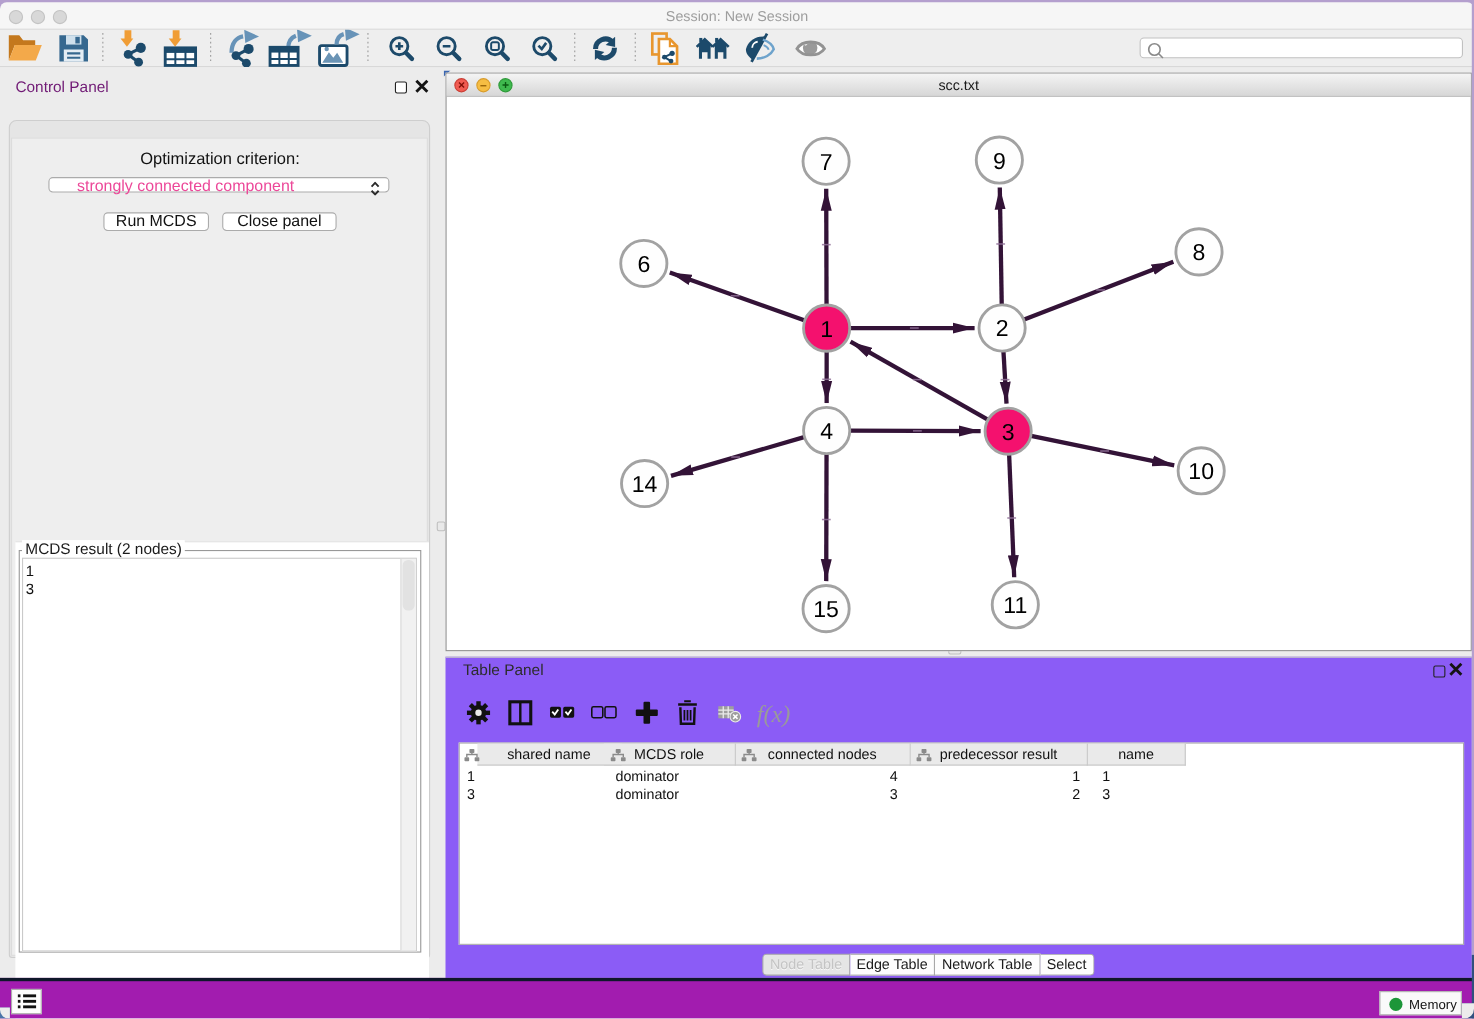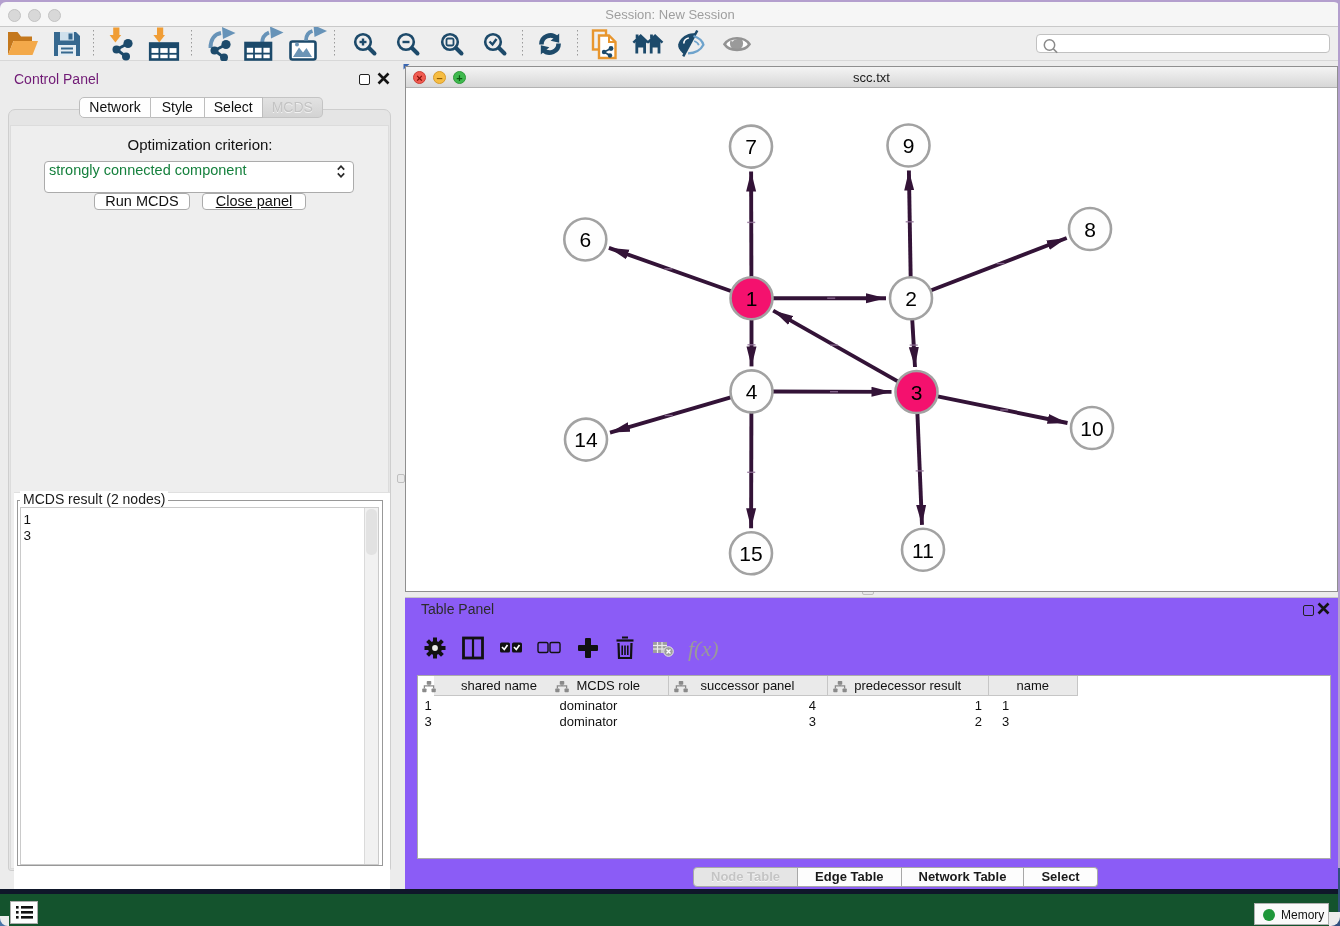--- a/index.html
+++ b/index.html
@@ -27,21 +27,21 @@
 #cpanel { left:0; top:61px; width:391px; height:828px; background:#ececec; }
 #cptitle { left:14px; top:10px; font-size:14px; color:#701a75; }
 #cpsq { left:359px; top:13px; width:11px; height:11px; border:1.6px solid #222; border-radius:2px; background:#fff; }
 #tabpanel { left:8px; top:48px; width:383px; height:762px; background:#e5e5e5; border:1px solid #cecece; border-radius:7px 7px 3px 3px; }
 #tabinner { left:10px; top:64px; width:379px; height:744px; background:#eeeeee; border:1px solid #dcdcdc; }
 #tabs { left:79px; top:36px; height:21px; display:flex; }
 .tab { border:1px solid #bdbdbd; border-left:none; background:#fefefe; font-size:14px; font-weight:400; color:#111; text-align:center; line-height:19px; }
 .tab.first { border-left:1px solid #bdbdbd; border-radius:5px 0 0 5px; }
 .tab.sel { background:linear-gradient(#e2e2e2,#d3d3d3); color:#c3c3c3; border-radius:0 5px 5px 0; text-shadow:0 1px 0 #f2f2f2; border-color:#c4c4c4; }
 #optlabel { left:10px; top:74.5px; width:380px; text-align:center; font-size:15px; color:#111; }
-#optsel { left:44px; top:100px; width:310px; height:32px; background:#fff; border:1px solid #ababab; border-radius:4px; font-size:14.5px; line-height:16px; color:#15803d; padding-left:4px; }
+#optsel { left:44px; top:100px; width:310px; height:14px; background:#fff; border:1px solid #ababab; border-radius:4px; font-size:14.5px; line-height:16px; color:#ec4899; padding-left:25px; }
 .btn { position:absolute; top:132px; height:17px; background:#fff; border:1px solid #ababab; border-radius:4px; font-size:14.5px; line-height:15.5px; color:#111; text-align:center; }
 #whitepanel { left:14px; top:431px; width:376px; height:437px; background:#fff; border-top:1px solid #e0e0e0; }
 #fieldset { left:17px; top:439px; width:366px; height:366px; border:1px solid #989898; }
 #legend { left:20px; top:430px; background:#ffffff; padding:0 3px; font-size:14px; color:#1a1a1a; }
 #mcdstext { left:20px; top:446px; width:358.5px; height:358px; background:#fff; border:1px solid #cacaca; font-size:13.5px; line-height:16.4px; color:#111; padding:3.5px 0 0 2.5px; }
 #mcdsscroll { left:364px; top:447px; width:13.5px; height:356px; background:#f1f1f1; border-left:1px solid #dadada; }
 #mcdsthumb { left:365.5px; top:448px; width:11px; height:46px; background:#e2e2e2; border-radius:5px; }
 
 #vsplit { left:397px; top:474px; width:8px; height:9px; background:#e9e9e9; border:1px solid #bfbfbf; border-radius:2px; }
 #hsplit { left:862px; top:588px; width:12px; height:7px; background:#e9e9e9; border:1px solid #bfbfbf; border-radius:2px; }
@@ -51,25 +51,25 @@
 #nettext { position:absolute; left:0; top:0; width:100%; text-align:center; font-size:13px; line-height:21px; color:#1a1a1a; }
 .mac { position:absolute; top:3.5px; width:13px; height:13px; border-radius:50%; font-size:11px; font-weight:700; text-align:center; line-height:12px; }
 
 #tpanel { left:405px; top:597px; width:933px; height:292px; background:#8b5cf6; border-top:1px solid #c6c6c6; }
 #tptitle { left:16px; top:2.5px; font-size:14px; color:#2c2c2c; }
 #tpsq { left:898px; top:7px; width:11px; height:11px; border:1.6px solid #222; border-radius:2px; background:transparent; }
 #ttable { left:12px; top:77px; width:914px; height:184px; background:#fff; border:1px solid #ababab; }
 .hcell { position:absolute; top:0; height:20px; background:#eaeaea; border-right:1px solid #c6c6c6; border-bottom:1px solid #c6c6c6; font-size:13px; color:#111; text-align:center; line-height:20px; }
 .tcell { position:absolute; font-size:13px; color:#111; height:16px; line-height:16px; }
 #btabs { left:288px; top:269px; height:20px; display:flex; }
-.btab { border:1px solid #a8a8a8; border-left:none; background:#fdfdfd; font-size:13px; font-weight:700; color:#1a1a1a; line-height:18px; padding:0 17px; }
+.btab { border:1px solid #a8a8a8; border-left:none; background:#fdfdfd; font-size:13px; font-weight:400; color:#1a1a1a; line-height:18px; padding:0 6px; }
 .btab.first { border-left:1px solid #a8a8a8; border-radius:4px 0 0 4px; background:#e5e5e5; color:#c4c4c4; text-shadow:0 1px 0 #f8f8f8; }
 .btab.last { border-radius:0 4px 4px 0; }
 
-#statusbar { left:0; top:889px; width:1340px; height:37px; background:#14532d; border-top:5px solid #0f172a; }
+#statusbar { left:0; top:889px; width:1340px; height:37px; background:#a21caf; border-top:3px solid #0f172a; }
 #listbtn { left:10px; top:7px; width:28px; height:23px; background:#fdfdfd; border:1px solid #aeaeae; }
 #membtn { left:1254px; top:9px; width:75px; height:22px; background:#fafafa; border:1px solid #b0b0b0; font-size:12px; color:#111; line-height:20px; }
 #memdot { position:absolute; left:7.5px; top:4.5px; width:12.5px; height:12.5px; border-radius:50%; background:#1d9639; }
 </style>
 </head>
 <body>
 <div class="abs" id="purpletl"></div>
 <div class="abs" id="purpletr"></div>
 <div class="abs" id="purpletop"></div>
 <div class="abs" id="purpleright"></div>
@@ -253,33 +253,27 @@
 </div>
 
 <div class="abs" id="cpanel">
   <div class="abs" id="cptitle">Control Panel</div>
   <div class="abs" id="cpsq"></div>
   <svg class="abs" style="left:376.5px;top:10.5px;" width="13" height="13" viewBox="0 0 13 13">
       <path d="M1.5,1.5 L11.5,11.5 M11.5,1.5 L1.5,11.5" stroke="#141414" stroke-width="2.6"></path>
     </svg>
   <div class="abs" id="tabpanel"></div>
   <div class="abs" id="tabinner"></div>
-  <div class="abs" id="tabs">
-    <div class="tab first" style="width:72px;">Network</div>
-      <div class="tab" style="width:53.5px;">Style</div>
-      <div class="tab" style="width:58.5px;">Select</div>
-      <div class="tab sel" style="width:59.5px;">MCDS</div>
-  </div>
   <div class="abs" id="optlabel">Optimization criterion:</div>
   <div class="abs" id="optsel">strongly connected component<svg style="position:absolute;right:7px;top:2.5px;" width="10" height="13" viewBox="0 0 10 13">
         <path d="M1.8,4.6 L5,1.2 L8.2,4.6" fill="none" stroke="#2a2a2a" stroke-width="1.7"></path>
         <path d="M1.8,8.4 L5,11.8 L8.2,8.4" fill="none" stroke="#2a2a2a" stroke-width="1.7"></path>
       </svg></div>
   <div class="btn" style="left:94px; width:96px;">Run MCDS</div>
-  <div class="btn" style="left:202px; width:104px;text-decoration:underline;">Close panel</div>
+  <div class="btn" style="left:202px; width:104px;">Close panel</div>
   <div class="abs" id="whitepanel"></div>
   <div class="abs" id="fieldset"></div>
   <div class="abs" id="legend">MCDS result (2 nodes)</div>
   <div class="abs" id="mcdstext">1<br>3</div>
   <div class="abs" id="mcdsscroll"></div>
   <div class="abs" id="mcdsthumb"></div>
 </div>
 
 <div class="abs" id="vsplit"></div>
 <div class="abs" id="hsplit"></div>
@@ -419,21 +413,21 @@
       </g>
       <circle cx="5.5" cy="3.5" r="4.8" fill="#9e9e9e" stroke="#eaeaea" stroke-width="1"></circle>
       <path d="M3.5,1.5 L7.5,5.5 M7.5,1.5 L3.5,5.5" stroke="#fff" stroke-width="1.4"></path>
     </g>
 
     <text x="268" y="28" font-family="Liberation Serif, serif" font-style="italic" font-size="22" fill="#9a9a9a">f(x)</text>
   </svg>
   <div class="abs" id="ttable">
     <div class="hcell" style="left:16px; width:131px;">shared name</div>
     <div class="hcell" style="left:131px; width:119.5px;">MCDS role</div>
-    <div class="hcell" style="left:250.5px; width:159px;">successor panel</div>
+    <div class="hcell" style="left:250.5px; width:159px;">connected nodes</div>
     <div class="hcell" style="left:409.5px; width:161.5px;">predecessor result</div>
     <div class="hcell" style="left:571px; width:88.5px;">name</div>
     <svg style="position:absolute;left:0;top:0;" width="470" height="21" viewBox="0 0 470 21">
       <g fill="#8a8a8a">
         <g transform="translate(11,10.5) scale(1.25)">
             <rect x="-1.8" y="-4.5" width="3.6" height="3" rx="0.6"></rect>
             <rect x="-5.4" y="1.5" width="3.4" height="3" rx="0.6"></rect>
             <rect x="2" y="1.5" width="3.4" height="3" rx="0.6"></rect>
             <path d="M-3.7,1.5 L-3.7,-0.5 L3.7,-0.5 L3.7,1.5 M0,-0.5 L0,-1.5" stroke="#8a8a8a" stroke-width="1" fill="none"></path>
           </g>

